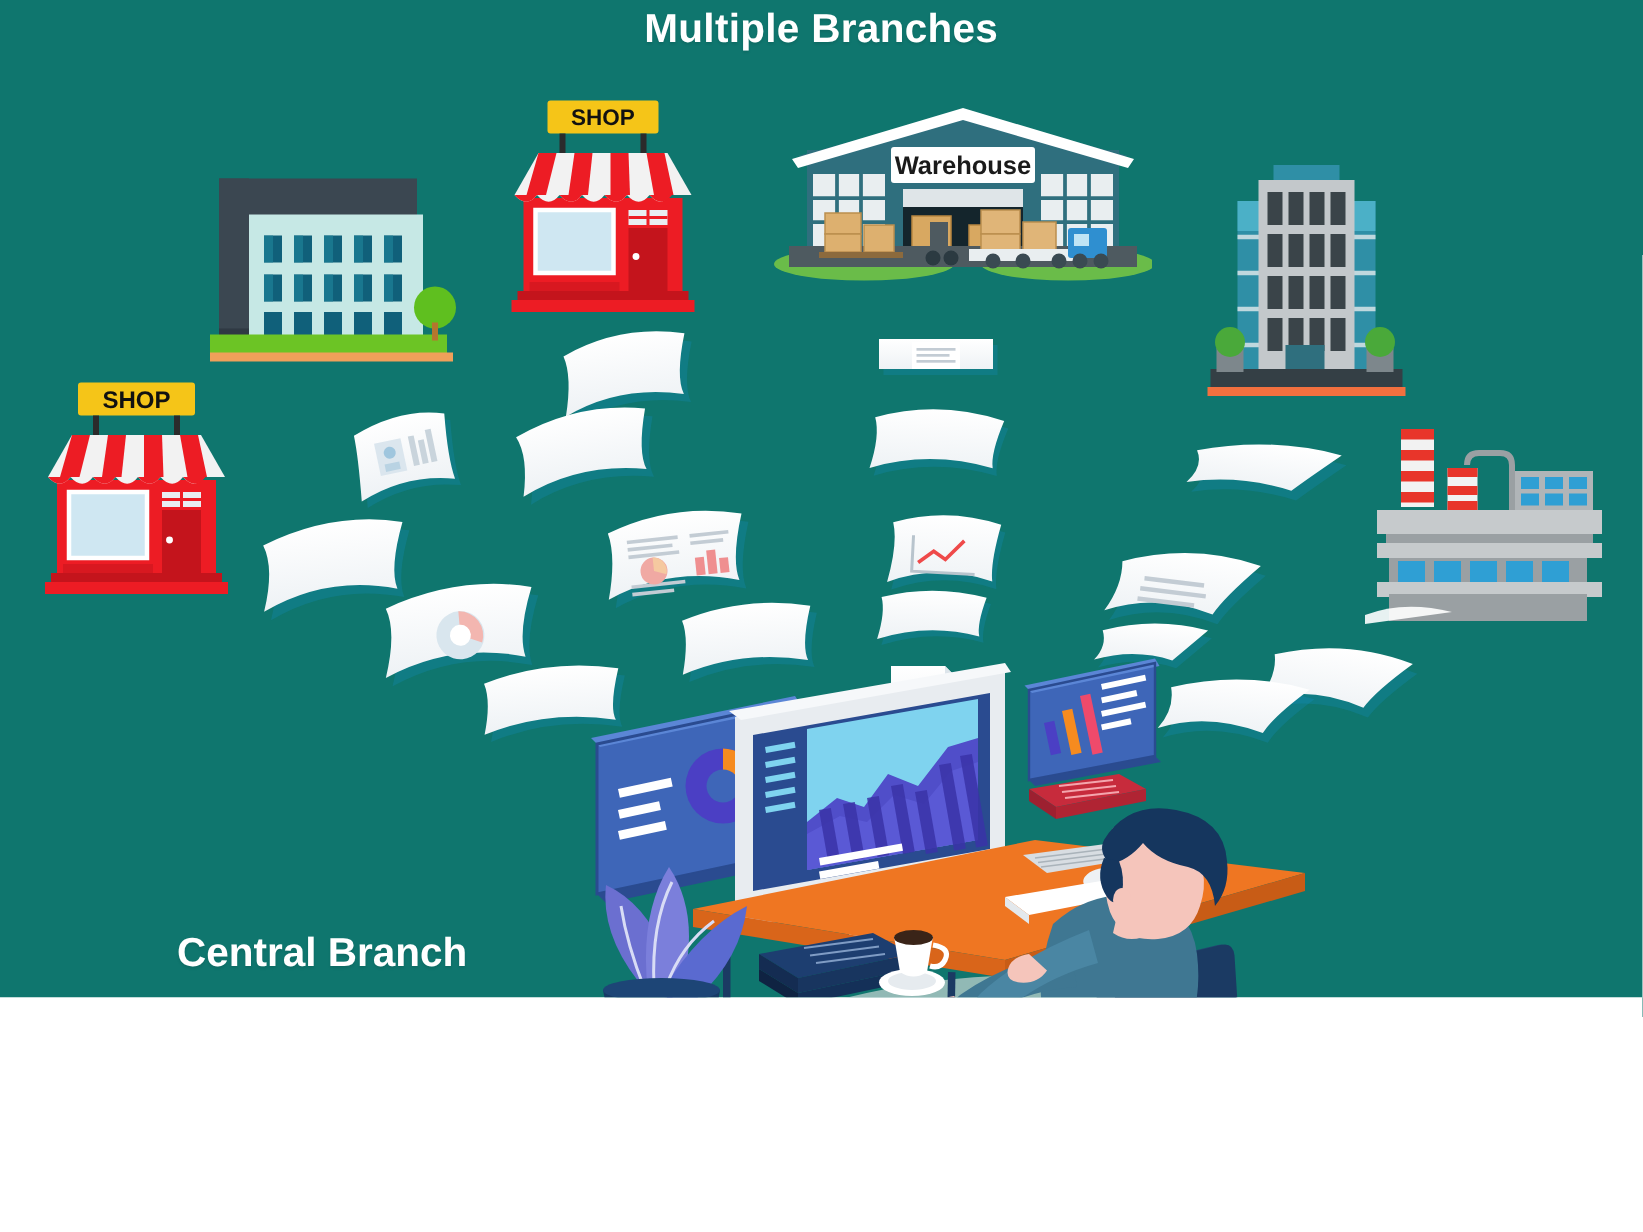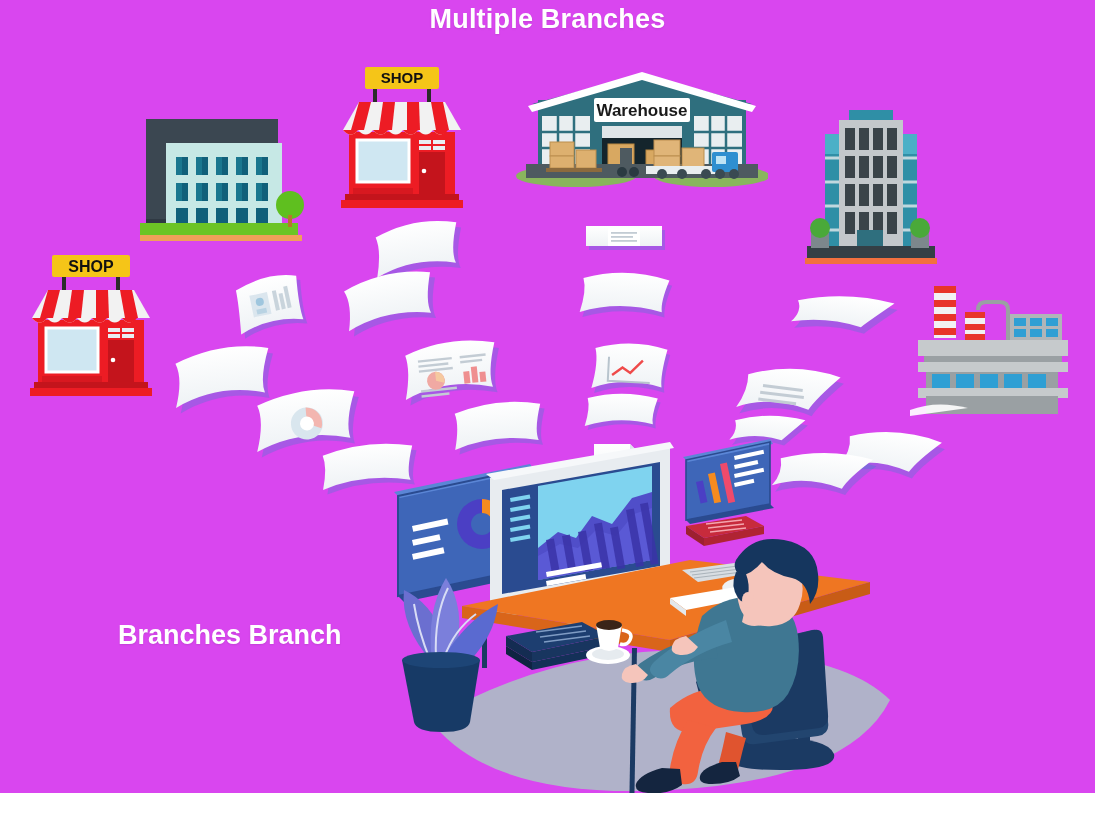--- a/index.html
+++ b/index.html
@@ -43,21 +43,21 @@
     text-shadow: 0 1px 2px rgba(0,0,0,0.10);
   }
 
   
   .node { position: absolute; }
   .node svg { display: block; }
 </style>
 </head>
 <body>
 
-<div id="scene" style="background: #d946ef; width: 1095px; height: 793px;">
+<div id="scene" style="background: #0f766e; width: 1095px; height: 665px;">
 
   <div id="title-multiple-branches">Multiple Branches</div>
 
   <div class="node" style="left:140px; top:115px;">
     <svg width="170" height="130" viewBox="0 0 170 130">
       <rect x="6" y="4" width="132" height="34" fill="#3b4751"></rect>
       <rect x="6" y="4" width="20" height="116" fill="#3b4751"></rect>
       <rect x="6" y="104" width="28" height="18" fill="#2f3943"></rect>
       <rect x="26" y="28" width="116" height="92" fill="#c6e8e5"></rect>
       <g fill="#10607a">
@@ -633,15 +633,15 @@
           <path d="M60 240 q-12 -30 -16 -56" fill="none" stroke="#d8dcf5" stroke-width="2"></path>
           <path d="M66 238 q-2 -42 12 -70" fill="none" stroke="#d8dcf5" stroke-width="2"></path>
         </g>
         <path d="M32 240 h78 l-10 62 q-2 10 -28 10 q-26 0 -28 -10 z" fill="#173a66"></path>
         <ellipse cx="71" cy="240" rx="39" ry="8" fill="#1d4576"></ellipse>
       </g>
 
     </svg>
   </div>
 
-  <div id="label-central-branch">Branches Branch</div>
+  <div id="label-central-branch">Central Branch</div>
 
 </div>
 
 </body></html>

